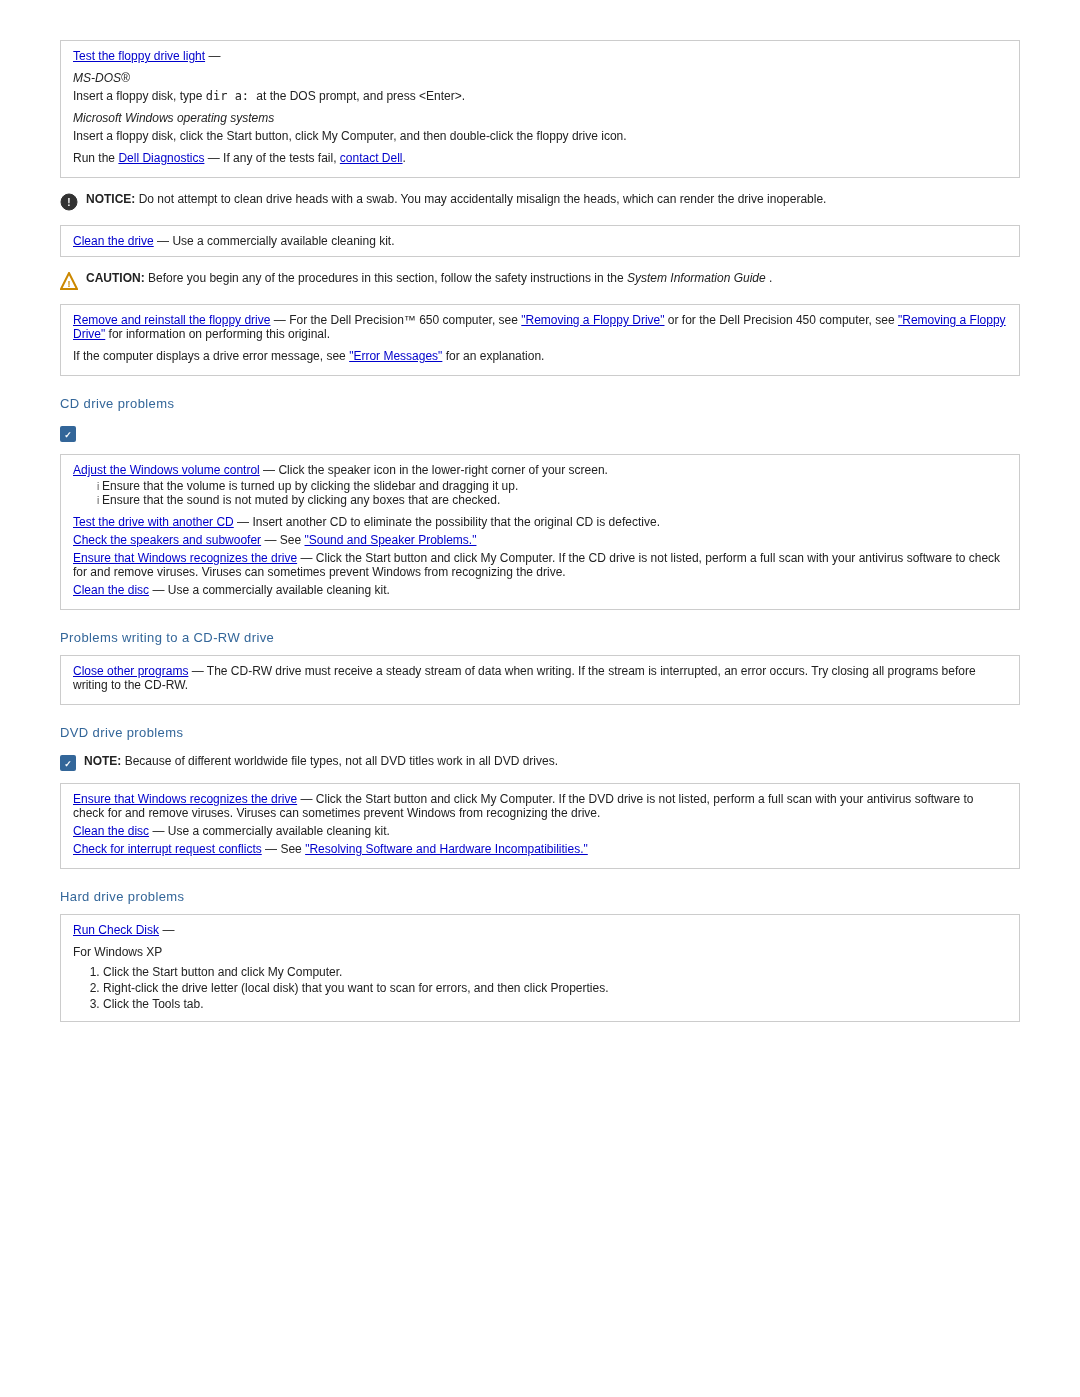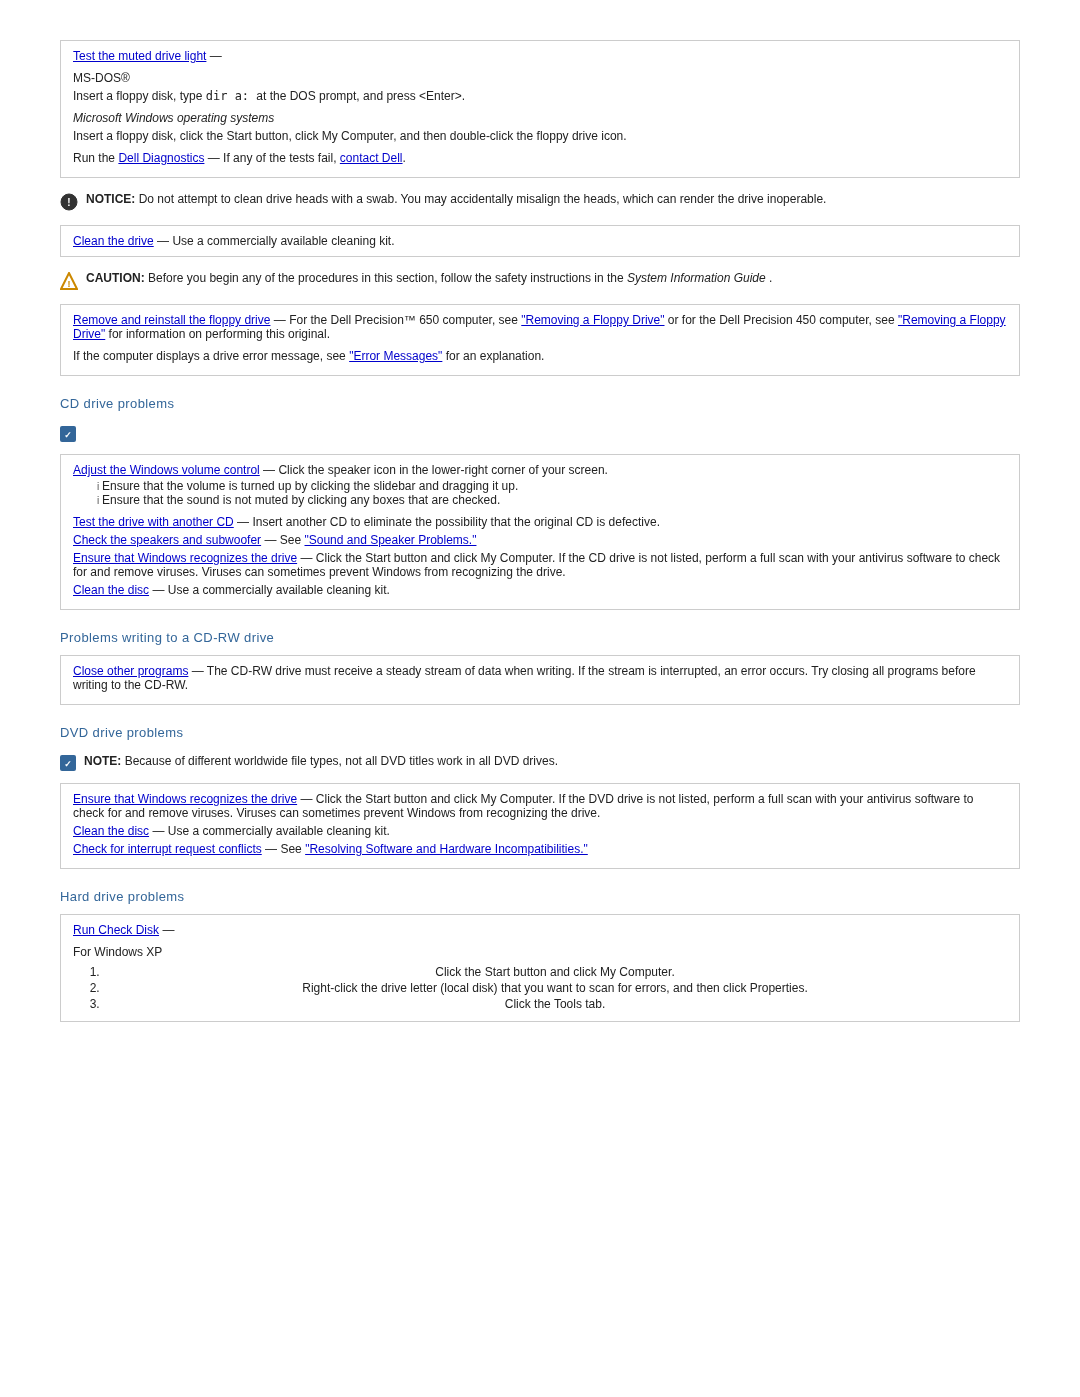--- a/index.html
+++ b/index.html
@@ -16,21 +16,21 @@
     .section-box {
       border: 1px solid #ccc;
       padding: 8px 12px;
       margin-bottom: 10px;
       background: #fff;
     }
     .section-box p, .section-box div { margin-bottom: 4px; }
     .section-box ul { margin-left: 24px; list-style: none; }
     .section-box ul li::before { content: "i  "; font-size: 10px; color: #555; }
     .section-box ol { margin-left: 24px; }
-    .section-box ol li { margin-bottom: 2px; text-align: center; }
+    .section-box ol li { margin-bottom: 2px; }
     h2 {
       font-size: 13px;
       font-weight: normal;
       color: #336699;
       margin: 20px 0 10px 0;
       letter-spacing: 0.03em;
     }
     .notice-box {
       display: flex;
       align-items: flex-start;
@@ -71,24 +71,24 @@
       margin-top: 1px;
     }
     .top-gap { margin-top: 8px; }
     .inline-code { font-family: monospace; }
   </style>
 </head>
 <body>
 
 <div class="section-box">
   <div>
-    <a>Test the muted drive light</a>
+    <a>Test the floppy drive light</a>
     <span> —</span>
   </div>
-  <div class="top-gap" style="">MS-DOS®</div>
+  <div class="top-gap" style="font-style:italic;">MS-DOS®</div>
   <div>
     <span>Insert a floppy disk, type</span>
     <span class="inline-code"> dir a: </span>
     <span>at the DOS prompt, and press &lt;Enter&gt;.</span>
   </div>
   <div class="top-gap" style="font-style:italic;">Microsoft Windows operating systems</div>
   <div>Insert a floppy disk, click the Start button, click My Computer, and then double-click the floppy drive icon.</div>
   <div class="top-gap">
     <span>Run the</span>
     <a> <span>Dell Diagnostics</span></a>

